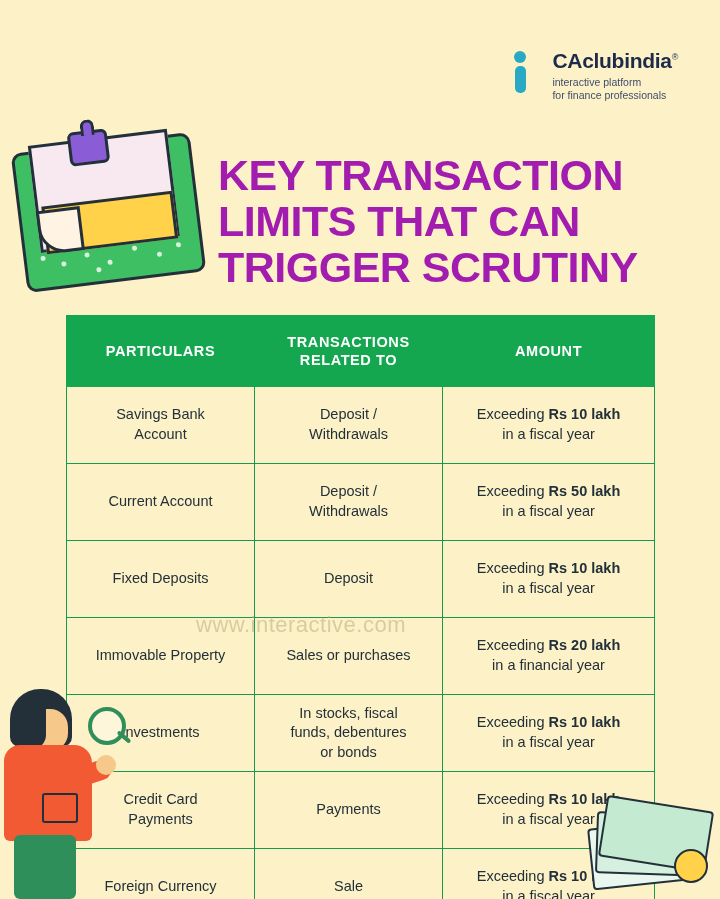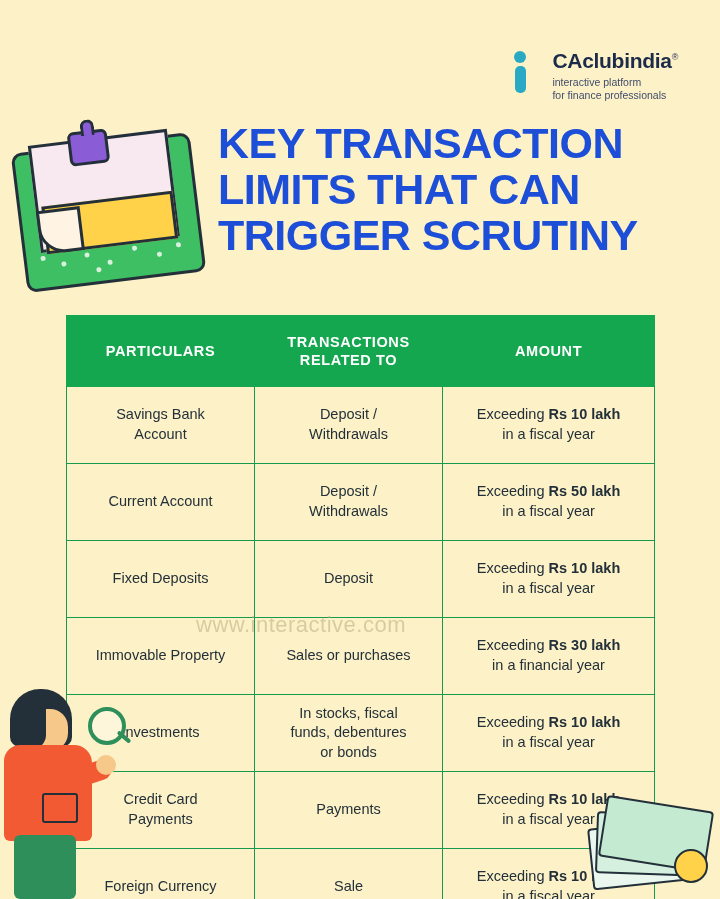--- a/index.html
+++ b/index.html
@@ -133,23 +133,23 @@
     position: absolute;
     width: 5px; height: 5px;
     background: #d9f0df;
     border-radius: 50%;
   }
 
   
   .title {
     position: absolute;
     left: 218px;
-    top: 120px;
+    top: 152px;
     width: 470px;
-    color: #1d4ed8;
+    color: #a21caf;
     font-weight: bold;
     font-size: 43px;
     line-height: 1.07;
     letter-spacing: -0.5px;
   }
   .title div { white-space: nowrap; }
 
   
   .table-wrap {
     position: absolute;
@@ -423,21 +423,21 @@
           </td>
         </tr>
         <tr>
           <td>
             <div>Immovable Property</div>
           </td>
           <td>
             <div>Sales or purchases</div>
           </td>
           <td class="amt">
-            <div><span>Exceeding </span><b>Rs 30 lakh</b></div>
+            <div><span>Exceeding </span><b>Rs 20 lakh</b></div>
             <div>in a financial year</div>
           </td>
         </tr>
         <tr>
           <td>
             <div>Investments</div>
           </td>
           <td>
             <div>In stocks, fiscal</div>
             <div>funds, debentures</div>

